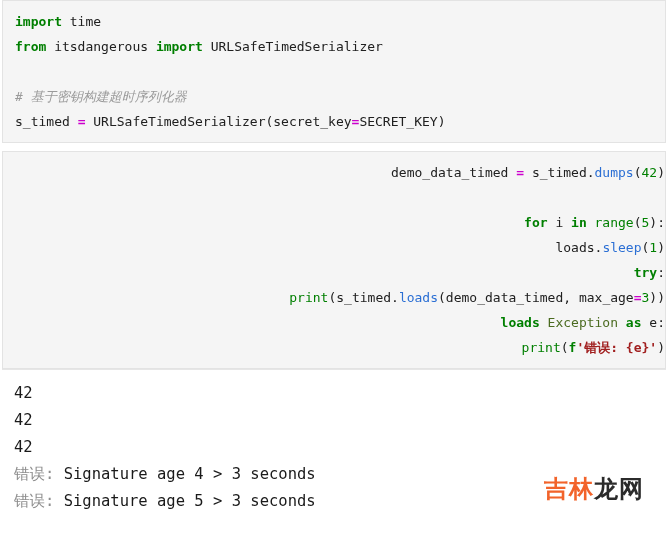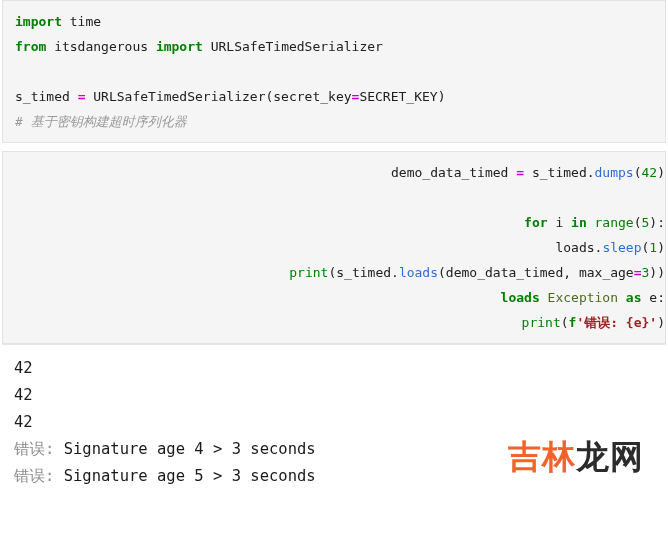--- a/index.html
+++ b/index.html
@@ -72,46 +72,47 @@
     color: #1a1a1a;
   }
   .out-line .cn { color: #8d8d8d; margin-top: 20px; }
 
   
   .watermark {
     position: absolute;
     right: 22px;
     bottom: 16px;
     font-family: "DejaVu Sans", "Liberation Sans", sans-serif;
-    font-size: 33px;
+    font-size: 24px;
     font-weight: bold;
     letter-spacing: 1px;
     user-select: none;
   }
   .watermark .wm-a { color: #f2632a; }
   .watermark .wm-b { color: #2b2b2b; }
 </style>
 </head>
 <body>
 
 <div class="page">
 
   <div class="code-cell">
     <div class="code-line"><span class="kw">import</span><span class="id"> time</span></div>
     <div class="code-line"><span class="kw">from</span><span class="id"> itsdangerous </span><span class="kw">import</span><span class="id"> URLSafeTimedSerializer</span></div>
     <div class="code-line blank">&nbsp;</div>
+    <div class="code-line"><span class="cmt"># 基于密钥构建超时序列化器</span></div>
     <div class="code-line"><span class="id">s_timed </span><span class="op">=</span><span class="id"> URLSafeTimedSerializer(secret_key</span><span class="op">=</span><span class="id">SECRET_KEY)</span></div>
-    <div class="code-line"><span class="cmt"># 基于密钥构建超时序列化器</span></div>
   </div>
 
   <div class="code-cell">
     <div class="code-line"><span class="id">demo_data_timed </span><span class="op">=</span><span class="id"> s_timed.</span><span class="fn">dumps</span><span class="id">(</span><span class="num">42</span><span class="id">)</span></div>
     <div class="code-line blank">&nbsp;</div>
     <div class="code-line"><span class="kw">for</span><span class="id"> i </span><span class="kw">in</span><span class="id"> </span><span class="bn">range</span><span class="id">(</span><span class="num">5</span><span class="id">):</span></div>
     <div class="code-line"><span class="id">    loads.</span><span class="fn">sleep</span><span class="id">(</span><span class="num">1</span><span class="id">)</span></div>
+    <div class="code-line"><span class="id">    </span><span class="kw">try</span><span class="id">:</span></div>
     <div class="code-line"><span class="id">        </span><span class="bn">print</span><span class="id">(s_timed.</span><span class="fn">loads</span><span class="id">(demo_data_timed, max_age</span><span class="op">=</span><span class="num">3</span><span class="id">))</span></div>
     <div class="code-line"><span class="id">    </span><span class="kw">loads</span><span class="id"> </span><span class="cls">Exception</span><span class="id"> </span><span class="kw">as</span><span class="id"> e:</span></div>
     <div class="code-line"><span class="id">        </span><span class="bn">print</span><span class="id">(</span><span class="pfx">f</span><span class="str">'错误: {e}'</span><span class="id">)</span></div>
   </div>
 
   <div class="output-cell">
     <div class="out-line"><span class="cn"></span><span>42</span></div>
     <div class="out-line"><span class="cn"></span><span>42</span></div>
     <div class="out-line"><span class="cn"></span><span>42</span></div>
     <div class="out-line"><span class="cn">错误: </span><span>Signature age 4 &gt; 3 seconds</span></div>

